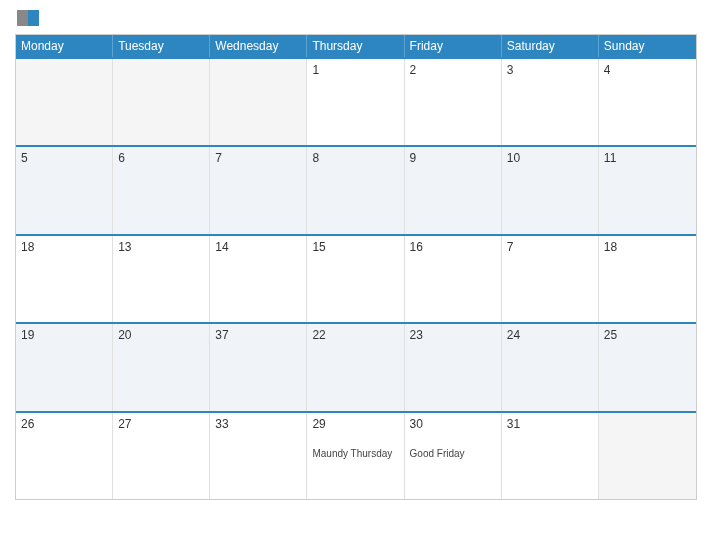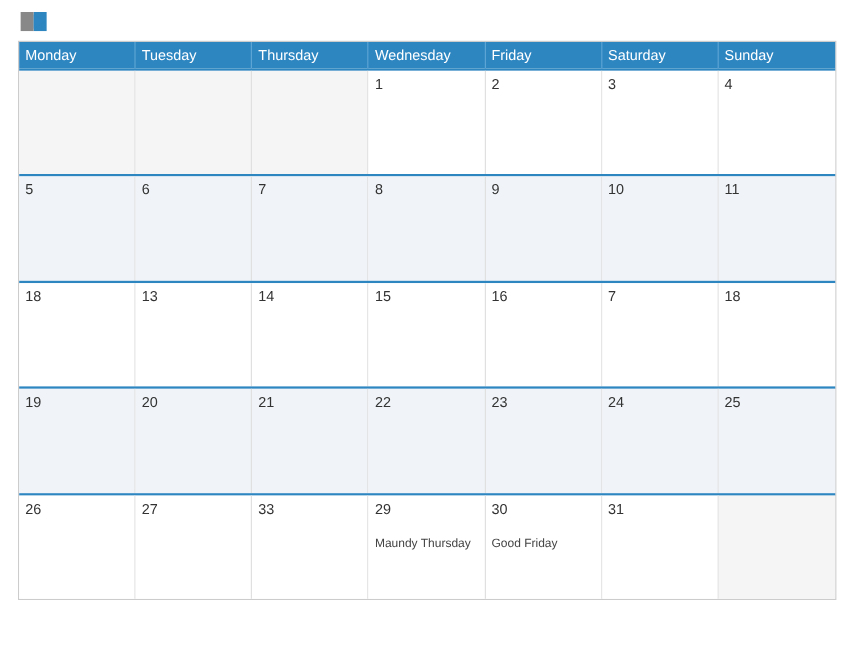--- a/index.html
+++ b/index.html
@@ -133,22 +133,22 @@
     </div>
     <div class="month-title"></div>
     <div class="country"></div>
   </div>
 
   <div class="calendar">
 
     <div class="cal-header-row">
     <div class="cal-header-cell">Monday</div>
         <div class="cal-header-cell">Tuesday</div>
+        <div class="cal-header-cell">Wednesday</div>
         <div class="cal-header-cell">Thursday</div>
-        <div class="cal-header-cell">Wednesday</div>
         <div class="cal-header-cell">Friday</div>
         <div class="cal-header-cell">Saturday</div>
         <div class="cal-header-cell">Sunday</div>
       </div>
 
     <div class="cal-body">
     <div class="cal-week">
           <div class="cal-cell empty"></div>
           <div class="cal-cell empty"></div>
           <div class="cal-cell empty"></div>
@@ -212,21 +212,21 @@
           </div>
         </div>
         <div class="cal-week">
           <div class="cal-cell shaded">
             <span class="day-num">19</span>
           </div>
           <div class="cal-cell shaded">
             <span class="day-num">20</span>
           </div>
           <div class="cal-cell shaded">
-            <span class="day-num">21</span>
+            <span class="day-num">37</span>
           </div>
           <div class="cal-cell shaded">
             <span class="day-num">22</span>
           </div>
           <div class="cal-cell shaded">
             <span class="day-num">23</span>
           </div>
           <div class="cal-cell shaded">
             <span class="day-num">24</span>
           </div>

